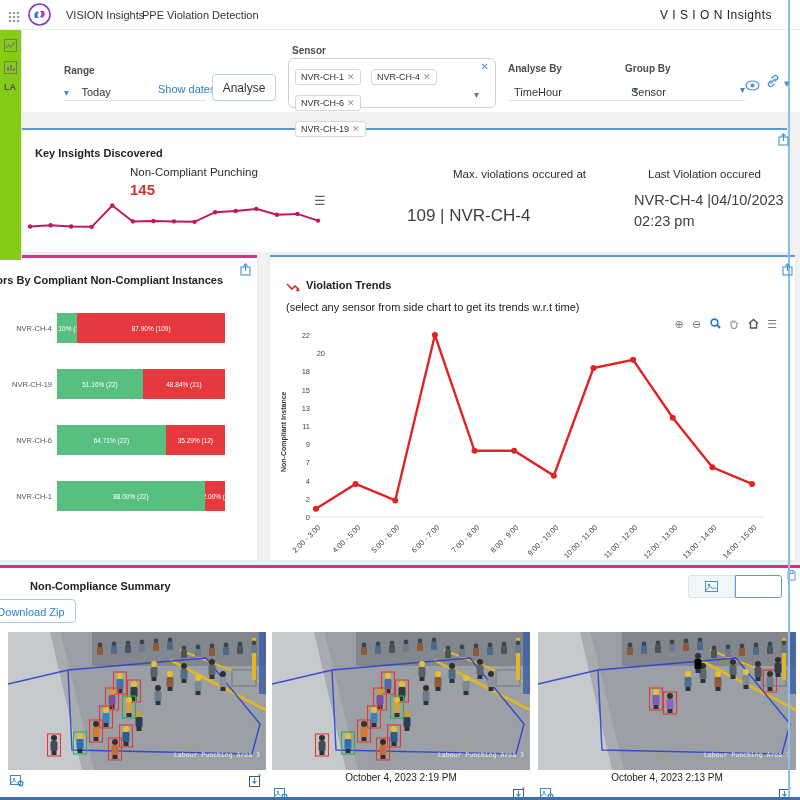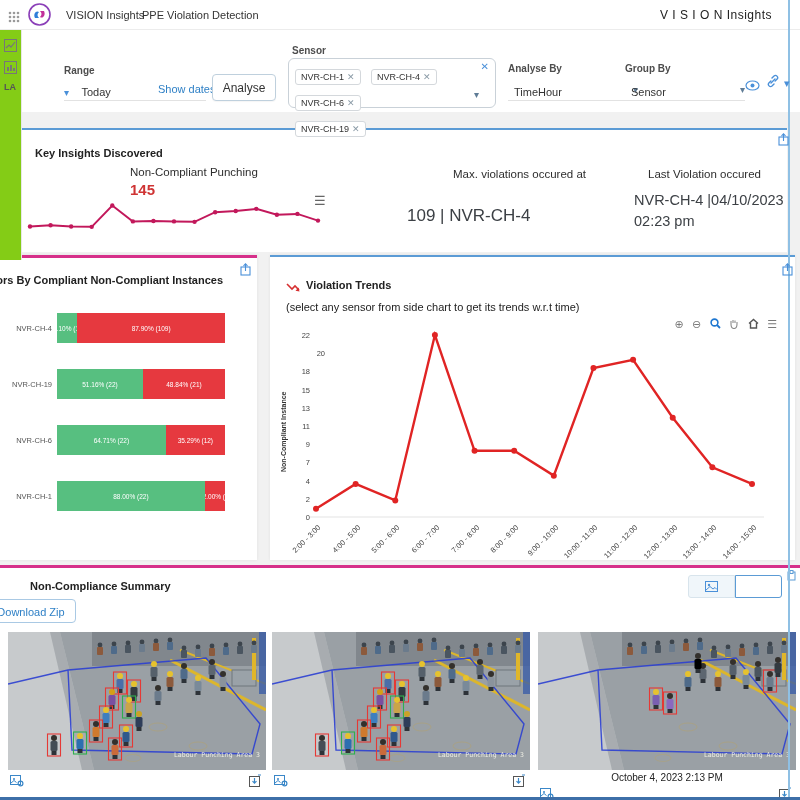--- a/index.html
+++ b/index.html
@@ -626,20 +626,21 @@
             <rect x="204.5" y="33" width="7" height="10" rx="1.5" fill="#5c6670"></rect>
             <rect x="205.5" y="43" width="5" height="4" fill="#2d3238"></rect>
             <circle cx="219" cy="42" r="3" fill="#33302c"></circle>
             <rect x="215.5" y="45" width="7" height="10" rx="1.5" fill="#8a939c"></rect>
             <rect x="216.5" y="55" width="5" height="4" fill="#2d3238"></rect>
             <circle cx="150" cy="32" r="3" fill="#e6c22e"></circle>
             <rect x="146.5" y="35" width="7" height="10" rx="1.5" fill="#55606b"></rect>
             <rect x="147.5" y="45" width="5" height="4" fill="#2d3238"></rect>
             <text x="252" y="125" text-anchor="end" font-family="DejaVu Sans Mono, monospace" font-size="6.5" fill="#eeeee4">Labour Punching Area 3</text>
           </svg></div>
+      <div class="cap">October 4, 2023 2:19 PM</div>
       <div class="icons">
         <span class="abs" style="left:2px;">
           <svg width="14" height="13">
               <rect x="0.5" y="1.5" width="10" height="9" fill="none" stroke="#3a87c8"></rect>
               <circle cx="4" cy="5" r="1" fill="#3a87c8"></circle>
               <polyline points="1,9 4,6.5 6.5,8.5" fill="none" stroke="#3a87c8"></polyline>
               <circle cx="10.5" cy="9.5" r="2.4" fill="none" stroke="#3a87c8" stroke-width="1.2"></circle>
             </svg></span>
         <span class="abs" style="right:4px;">
           <svg width="13" height="13">

